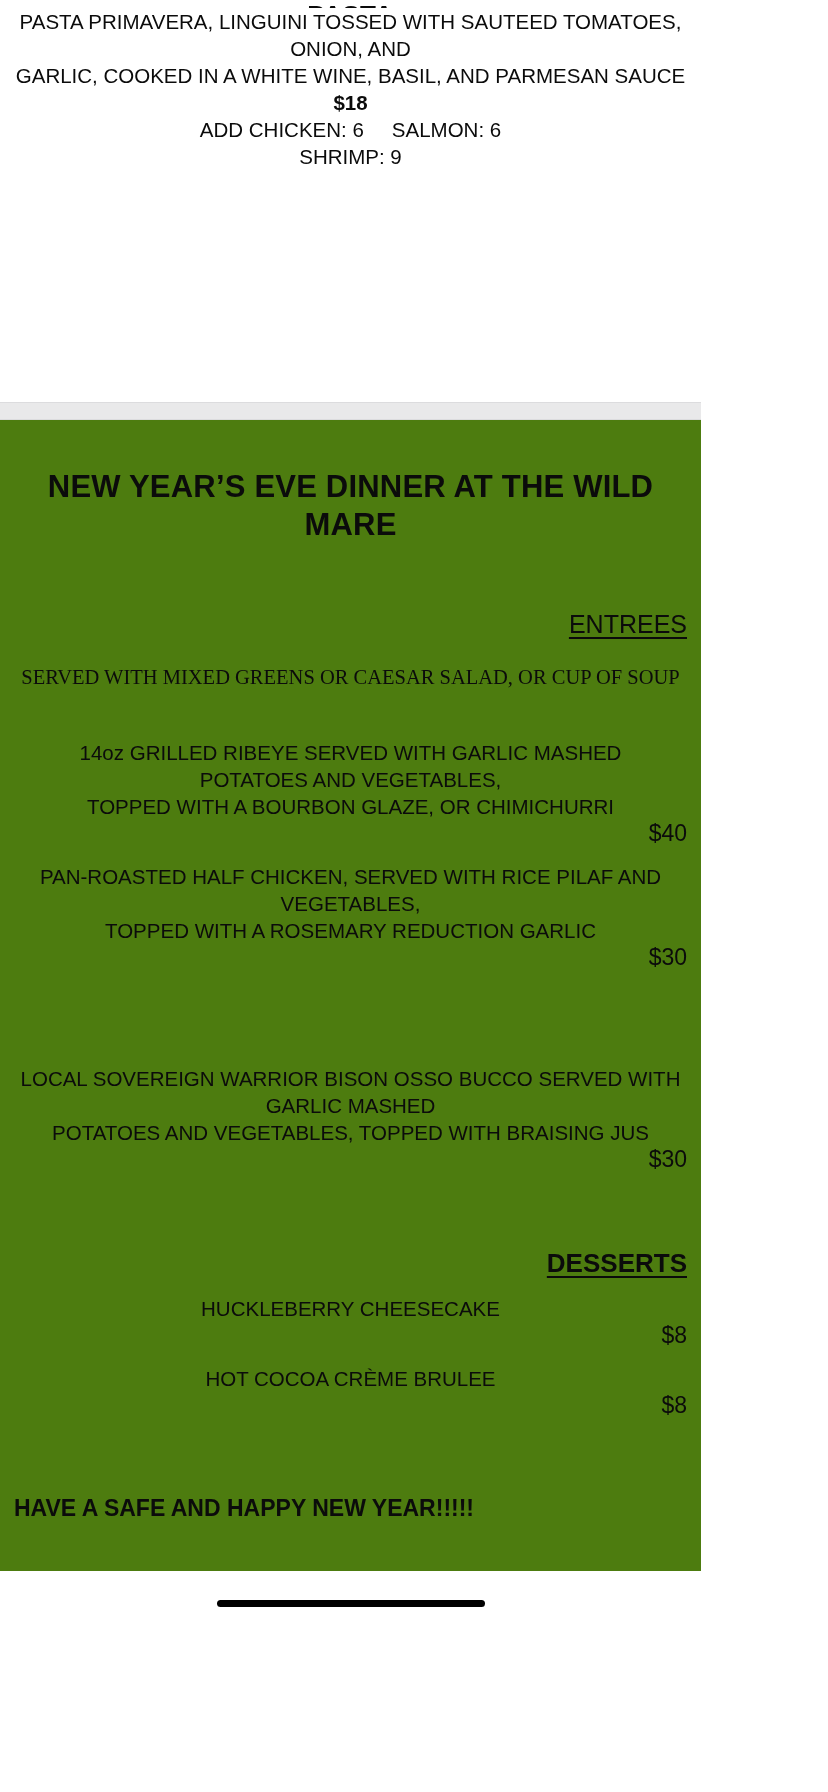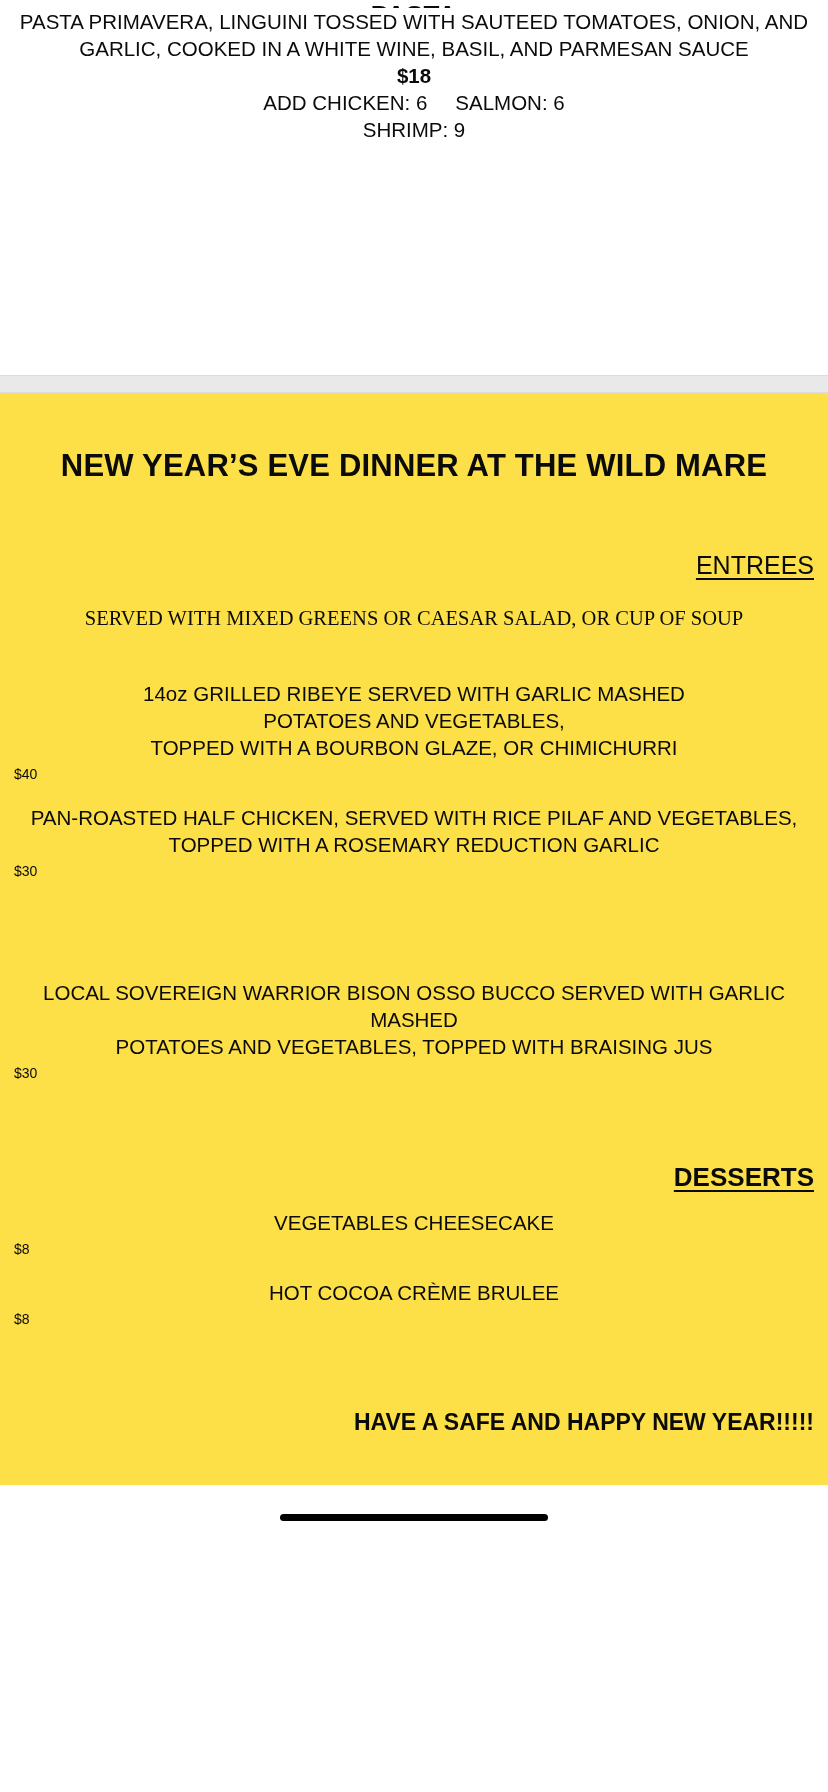--- a/index.html
+++ b/index.html
@@ -8,21 +8,21 @@
     background: #ffffff;
   }
   body {
     width: 828px;
     min-height: 1792px;
     font-family: "Liberation Sans", sans-serif;
     color: #0b0b0b;
     -webkit-font-smoothing: antialiased;
   }
   .page {
-    width: 828px;
+    width: 701px;
     position: relative;
     overflow: hidden;
   }
 
   
   .top-doc {
     padding: 0 14px;
     box-sizing: border-box;
     background: #ffffff;
   }
@@ -65,23 +65,23 @@
   .separator {
     height: 18px;
     background: #e9e9ea;
     border-top: 1px solid #dcdcde;
     border-bottom: 1px solid #dcdcde;
     box-sizing: border-box;
   }
 
   
   .bottom-doc {
-    padding: 6px 14px 0 14px;
+    padding: 0 14px 0 14px;
     box-sizing: border-box;
-    background: #fde047;
+    background: #4d7c0f;
   }
   .spacer-48 { height: 48px; }
   .spacer-30 { height: 30px; }
   .spacer-26 { height: 26px; }
   .spacer-22 { height: 22px; }
   .spacer-16 { height: 16px; }
 
   .main-title {
     text-align: center;
     font-size: 31px;
@@ -117,28 +117,28 @@
   .item {
     margin: 0;
   }
   .item p {
     text-align: center;
     font-size: 20.5px;
     line-height: 27px;
     margin: 0;
   }
   .item .price {
+    text-align: right;
+    font-size: 23px;
+    line-height: 27px;
+    margin: 0;
+  }
+
+  .closing {
     text-align: left;
-    font-size: 14px;
-    line-height: 27px;
-    margin: 0;
-  }
-
-  .closing {
-    text-align: right;
     font-size: 23px;
     font-weight: 700;
     line-height: 30px;
     margin: 0;
   }
 
   
   .home-bar-area {
     height: 64px;
     display: flex;
@@ -218,21 +218,21 @@
     </div>
 
     <div class="spacer-48"></div>
     <div class="spacer-26"></div>
 
     <h2 class="section-title bold">DESSERTS</h2>
 
     <div class="spacer-16"></div>
 
     <div class="item">
-      <p>VEGETABLES CHEESECAKE</p>
+      <p>HUCKLEBERRY CHEESECAKE</p>
       <p class="price">$8</p>
     </div>
 
     <div class="spacer-16"></div>
 
     <div class="item">
       <p>HOT COCOA CRÈME BRULEE</p>
       <p class="price">$8</p>
     </div>
 

